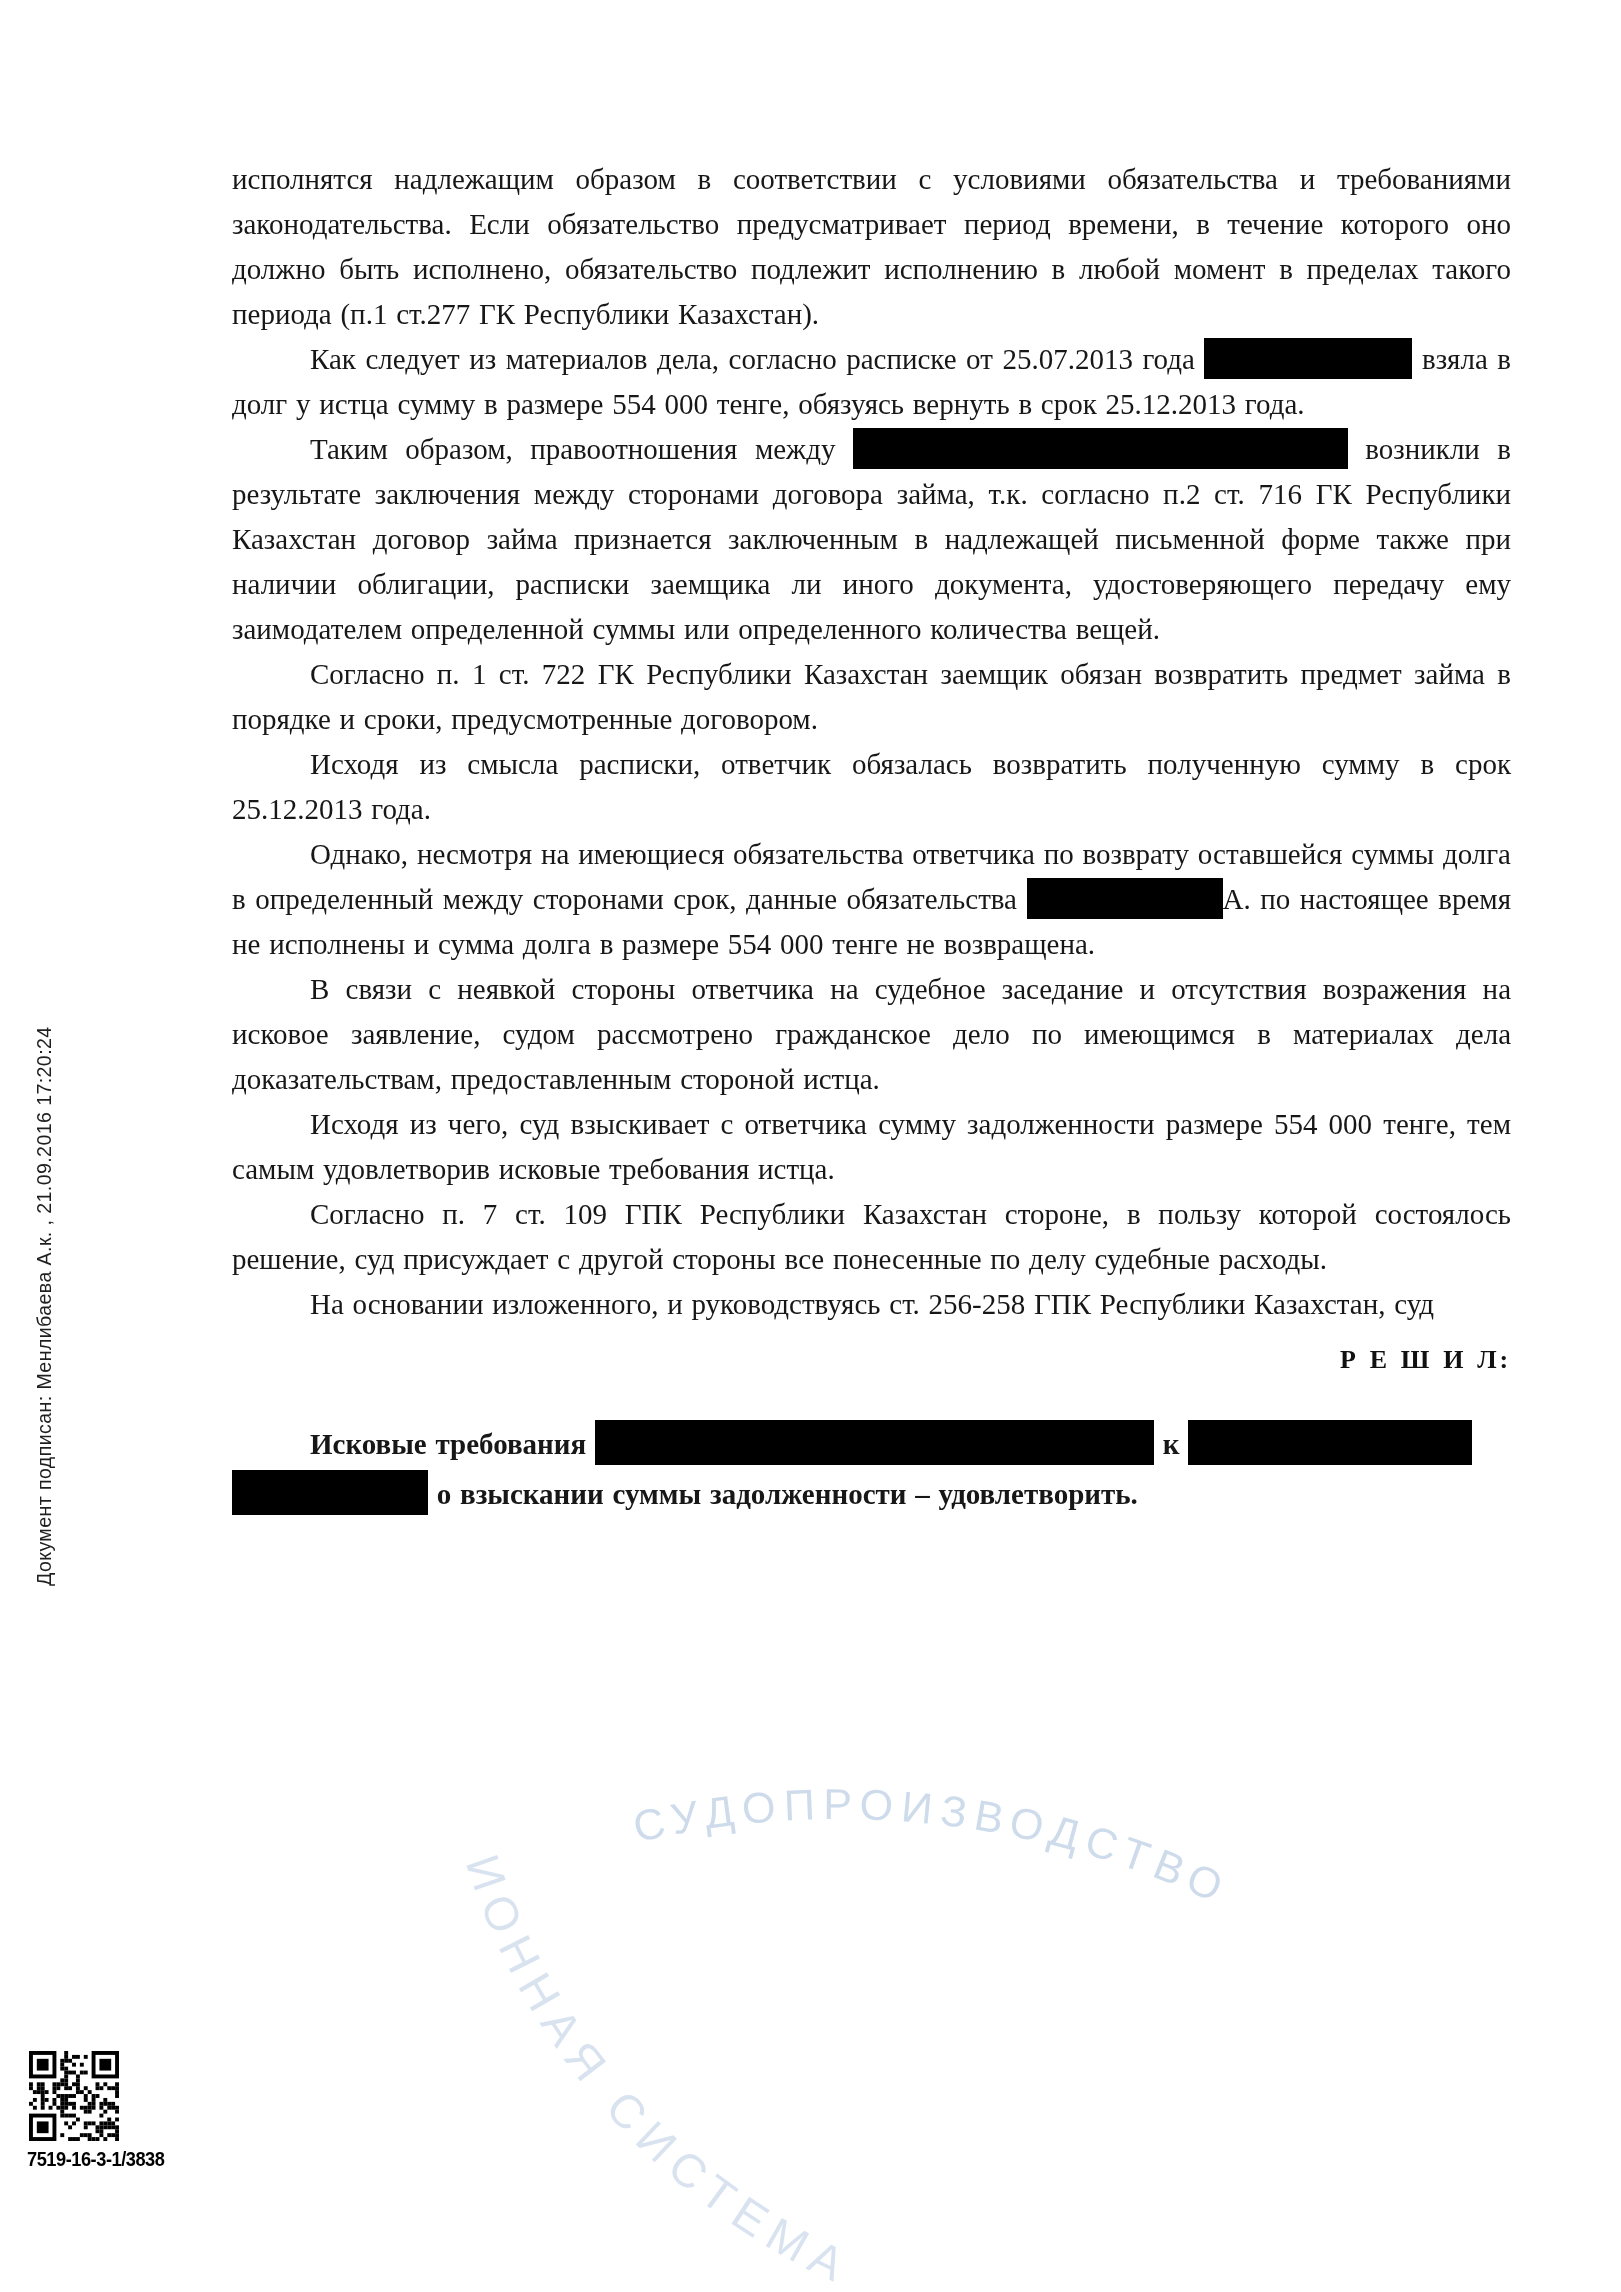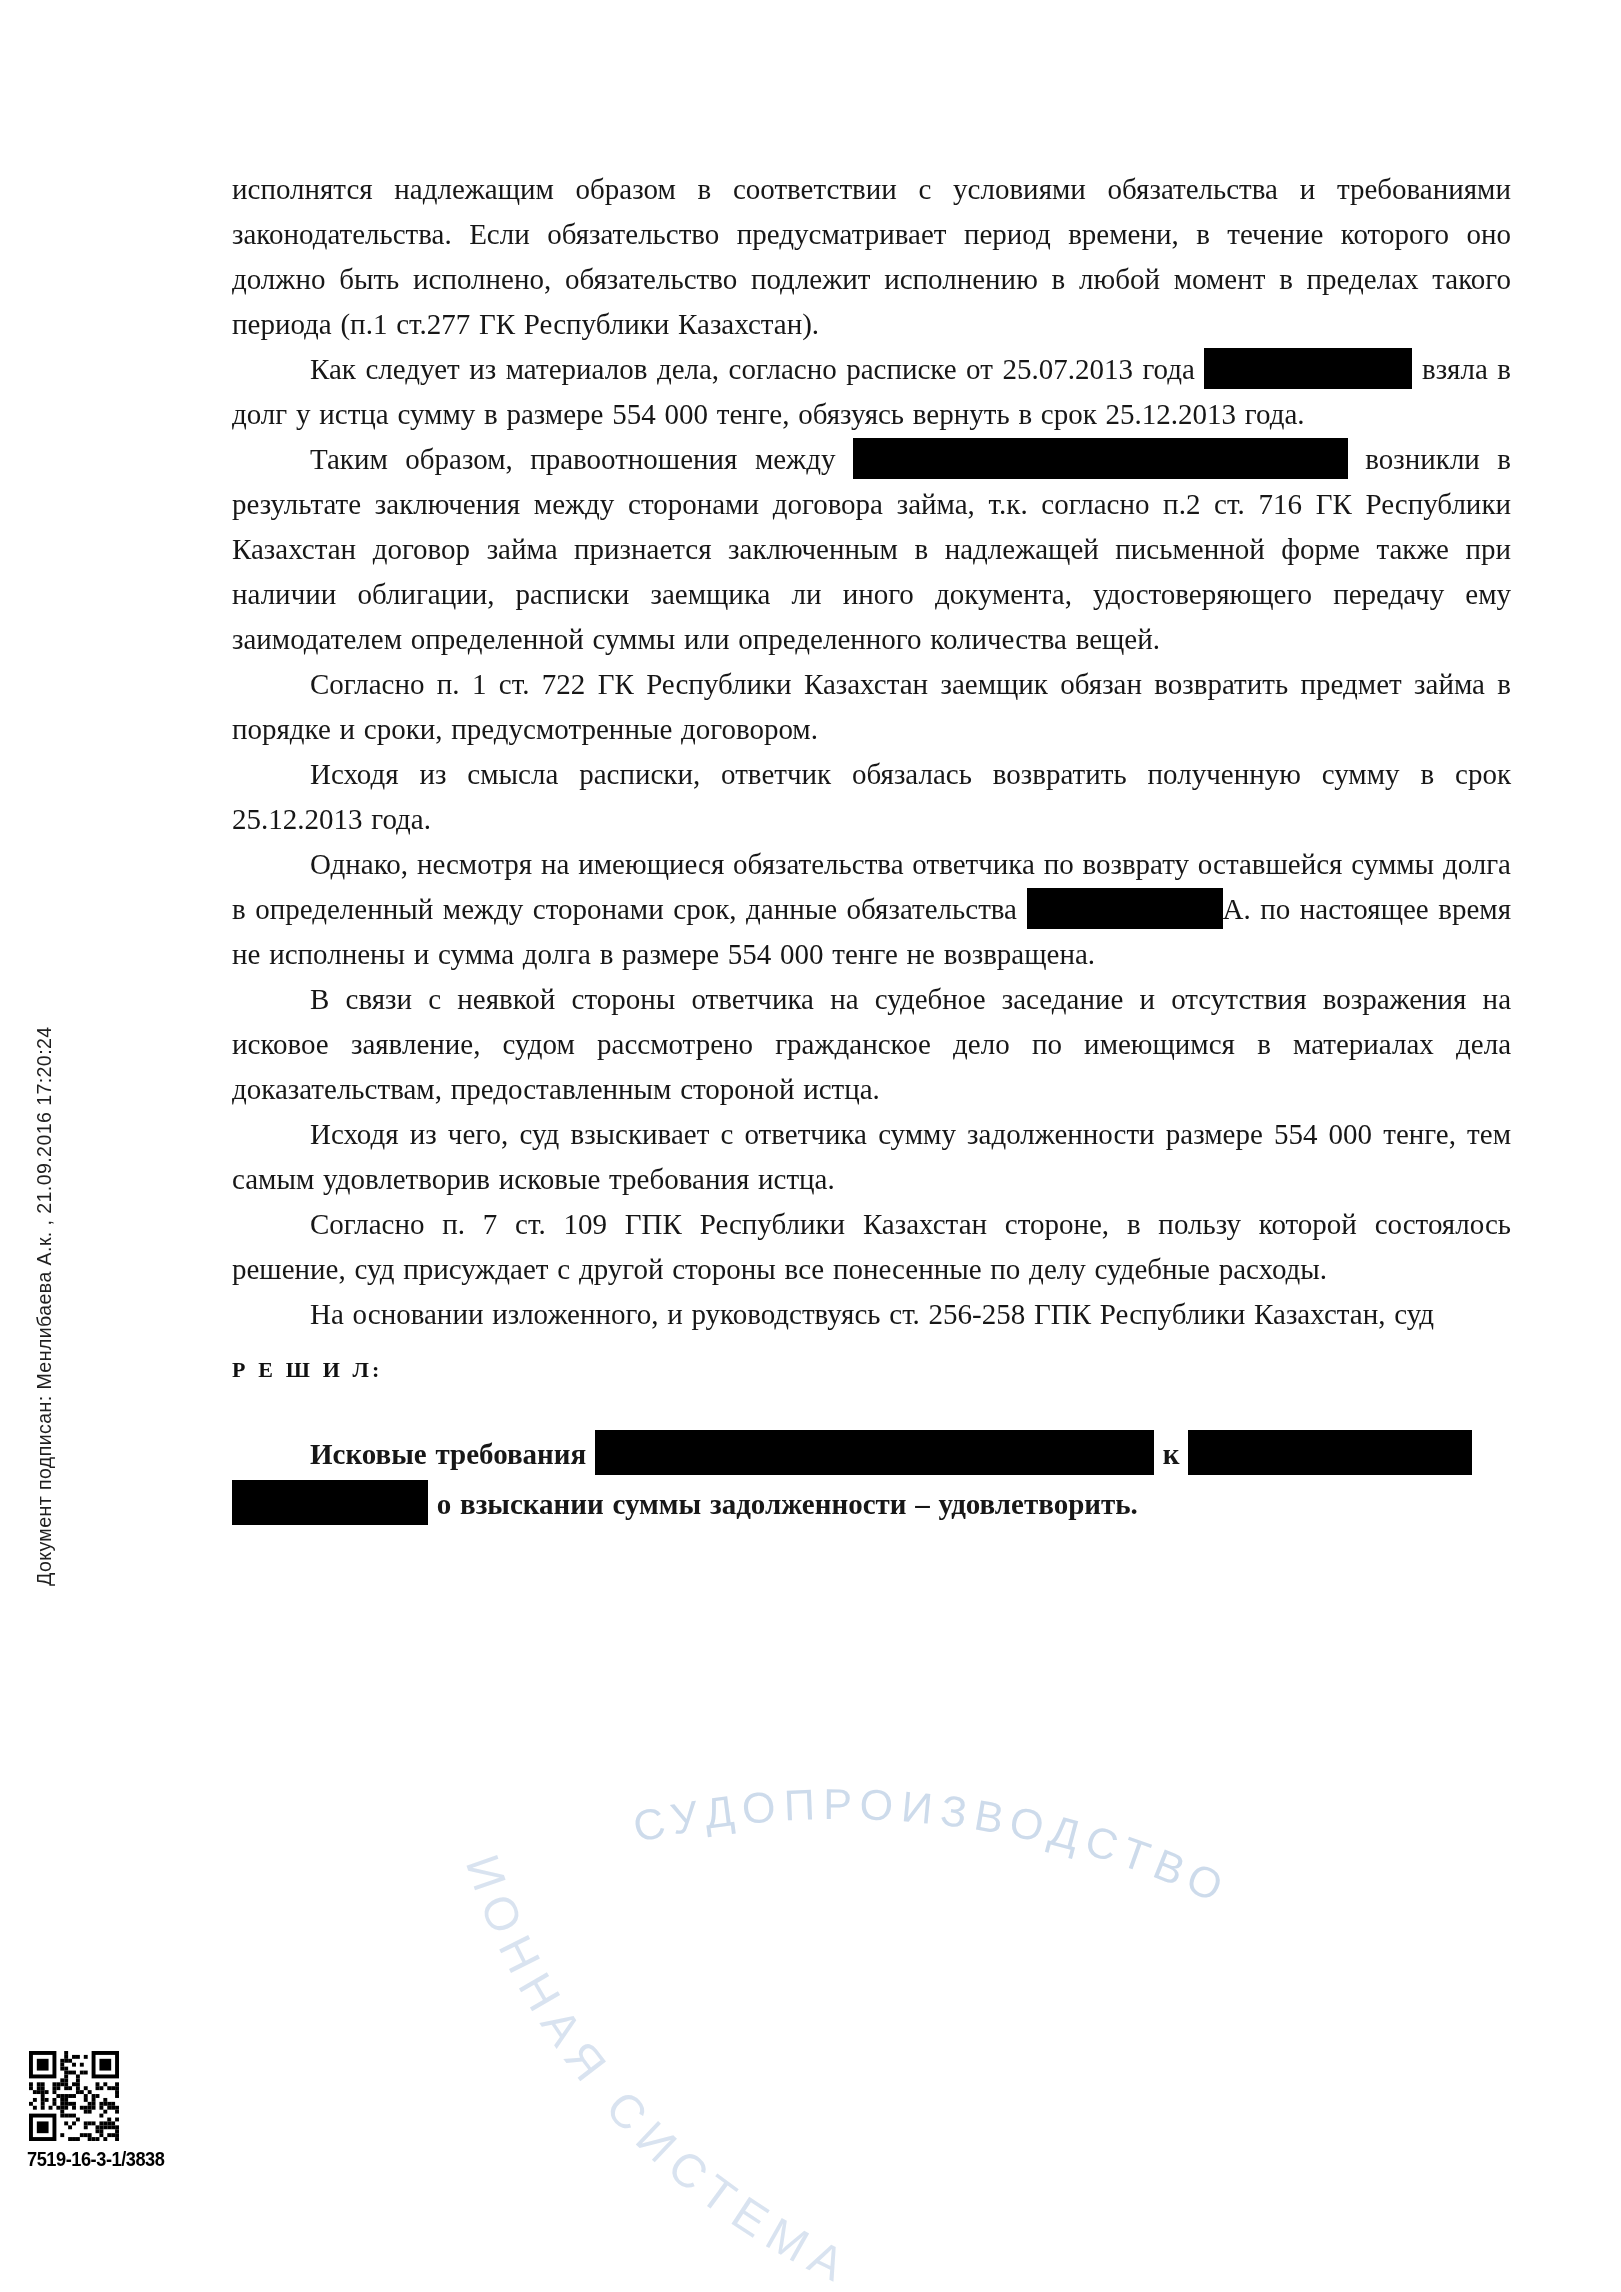--- a/index.html
+++ b/index.html
@@ -12,36 +12,35 @@
     font-family:"Liberation Serif","DejaVu Serif",serif;
   }
   
   .content {
     position:absolute;
     left:232px; top:157px; width:1279px;
     font-size:29px; line-height:45px;
     color:#171717;
     text-align:justify;
     word-spacing:1.5px;
-    margin-top:10px;
   }
   .content p { margin:0; }
   .content p.indent { text-indent:78px; }
   .content p.decision { line-height:50px;font-weight:bold; }
   .redaction {
     display:inline-block;
     background:#000;
     height:41px;
     vertical-align:-9.8px;
   }
   .decision .redaction { height:45px; vertical-align:-10.8px; }
   .heading {
-    text-align:left;
+    text-align:right;
     font-weight:bold;
-    font-size:22px;
+    font-size:26px;
     letter-spacing:2.9px;
     margin:9.8px 0 37px 0;
     color:#111;
   }
   
   .signature {
     position:absolute;
     left:33px; top:1586px;
     transform:rotate(-90deg);
     transform-origin:0 0;

